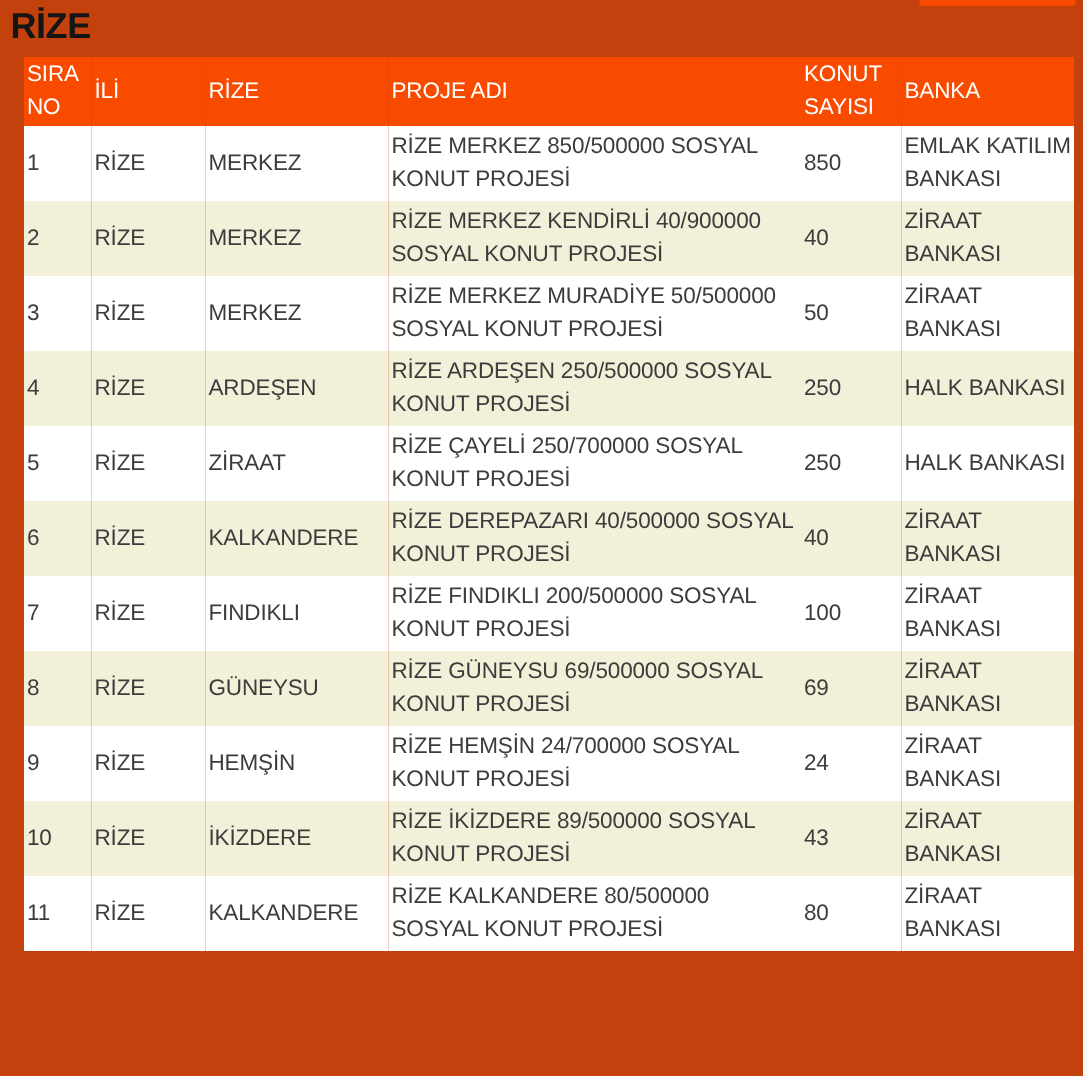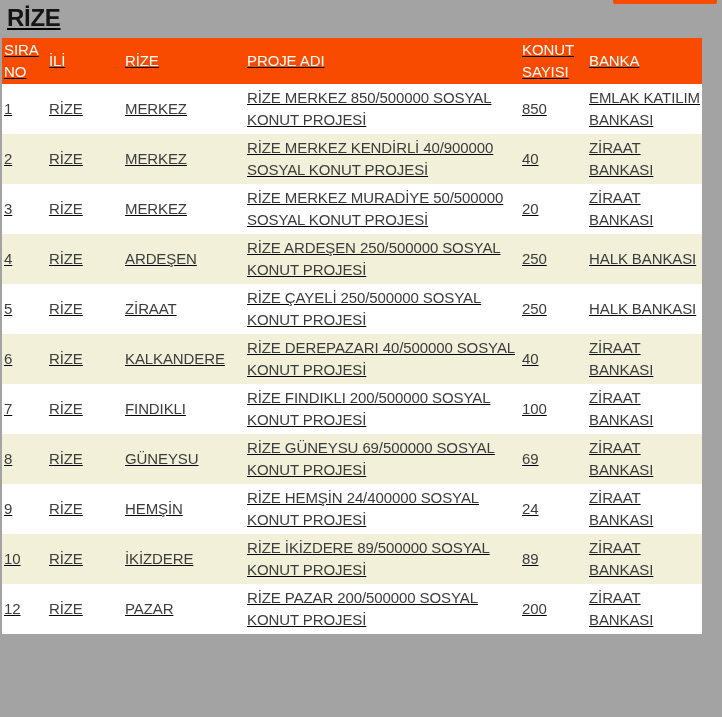--- a/index.html
+++ b/index.html
@@ -9,43 +9,42 @@
     width: 722px;
     height: 717px;
     background: #ffffff;
     font-family: "Liberation Sans", sans-serif;
     overflow: hidden;
   }
   .page {
     position: relative;
     width: 722px;
     height: 717px;
-    background: #a3a3a3;
-    text-decoration: underline;
+    background: #c2410c;
   }
   .top-right-bar {
     position: absolute;
     top: 0;
     left: 613px;
     width: 104px;
     height: 4px;
     background: var(--header-bg, #F94B00);
     border-radius: 0 0 2px 2px;
   }
   h1.title {
     margin: 0;
     padding: 3px 0 5px 7px;
     font-size: 24px;
     line-height: 30px;
     font-weight: 700;
     color: var(--title-text, #151515);
     letter-spacing: -0.3px;
   }
   table.projects {
-    margin-left: 2px;
+    margin-left: 16px;
     width: 700px;
     border-collapse: collapse;
     table-layout: fixed;
     letter-spacing: -0.1px;
   }
   col.c-no    { width: 45px; }
   col.c-il    { width: 76px; }
   col.c-ilce  { width: 122px; }
   col.c-proje { width: 275px; }
   col.c-konut { width: 67px; }
@@ -115,36 +114,36 @@
       <td>MERKEZ</td>
       <td>RİZE MERKEZ KENDİRLİ 40/900000 SOSYAL KONUT PROJESİ</td>
       <td>40</td>
       <td>ZİRAAT BANKASI</td>
     </tr>
         <tr>
       <td>3</td>
       <td>RİZE</td>
       <td>MERKEZ</td>
       <td>RİZE MERKEZ MURADİYE 50/500000 SOSYAL KONUT PROJESİ</td>
-      <td>20</td>
+      <td>50</td>
       <td>ZİRAAT BANKASI</td>
     </tr>
         <tr>
       <td>4</td>
       <td>RİZE</td>
       <td>ARDEŞEN</td>
       <td>RİZE ARDEŞEN 250/500000 SOSYAL KONUT PROJESİ</td>
       <td>250</td>
       <td>HALK BANKASI</td>
     </tr>
         <tr>
       <td>5</td>
       <td>RİZE</td>
       <td>ZİRAAT</td>
-      <td>RİZE ÇAYELİ 250/500000 SOSYAL KONUT PROJESİ</td>
+      <td>RİZE ÇAYELİ 250/700000 SOSYAL KONUT PROJESİ</td>
       <td>250</td>
       <td>HALK BANKASI</td>
     </tr>
         <tr>
       <td>6</td>
       <td>RİZE</td>
       <td>KALKANDERE</td>
       <td>RİZE DEREPAZARI 40/500000 SOSYAL KONUT PROJESİ</td>
       <td>40</td>
       <td>ZİRAAT BANKASI</td>
@@ -162,36 +161,36 @@
       <td>RİZE</td>
       <td>GÜNEYSU</td>
       <td>RİZE GÜNEYSU 69/500000 SOSYAL KONUT PROJESİ</td>
       <td>69</td>
       <td>ZİRAAT BANKASI</td>
     </tr>
         <tr>
       <td>9</td>
       <td>RİZE</td>
       <td>HEMŞİN</td>
-      <td>RİZE HEMŞİN 24/400000 SOSYAL KONUT PROJESİ</td>
+      <td>RİZE HEMŞİN 24/700000 SOSYAL KONUT PROJESİ</td>
       <td>24</td>
       <td>ZİRAAT BANKASI</td>
     </tr>
         <tr>
       <td>10</td>
       <td>RİZE</td>
       <td>İKİZDERE</td>
       <td>RİZE İKİZDERE 89/500000 SOSYAL KONUT PROJESİ</td>
-      <td>89</td>
+      <td>43</td>
       <td>ZİRAAT BANKASI</td>
     </tr>
         <tr>
-      <td>12</td>
+      <td>11</td>
       <td>RİZE</td>
-      <td>PAZAR</td>
-      <td>RİZE PAZAR 200/500000 SOSYAL KONUT PROJESİ</td>
-      <td>200</td>
+      <td>KALKANDERE</td>
+      <td>RİZE KALKANDERE 80/500000 SOSYAL KONUT PROJESİ</td>
+      <td>80</td>
       <td>ZİRAAT BANKASI</td>
     </tr>
       </tbody>
   </table>
 
 </div>
 
 </body></html>

